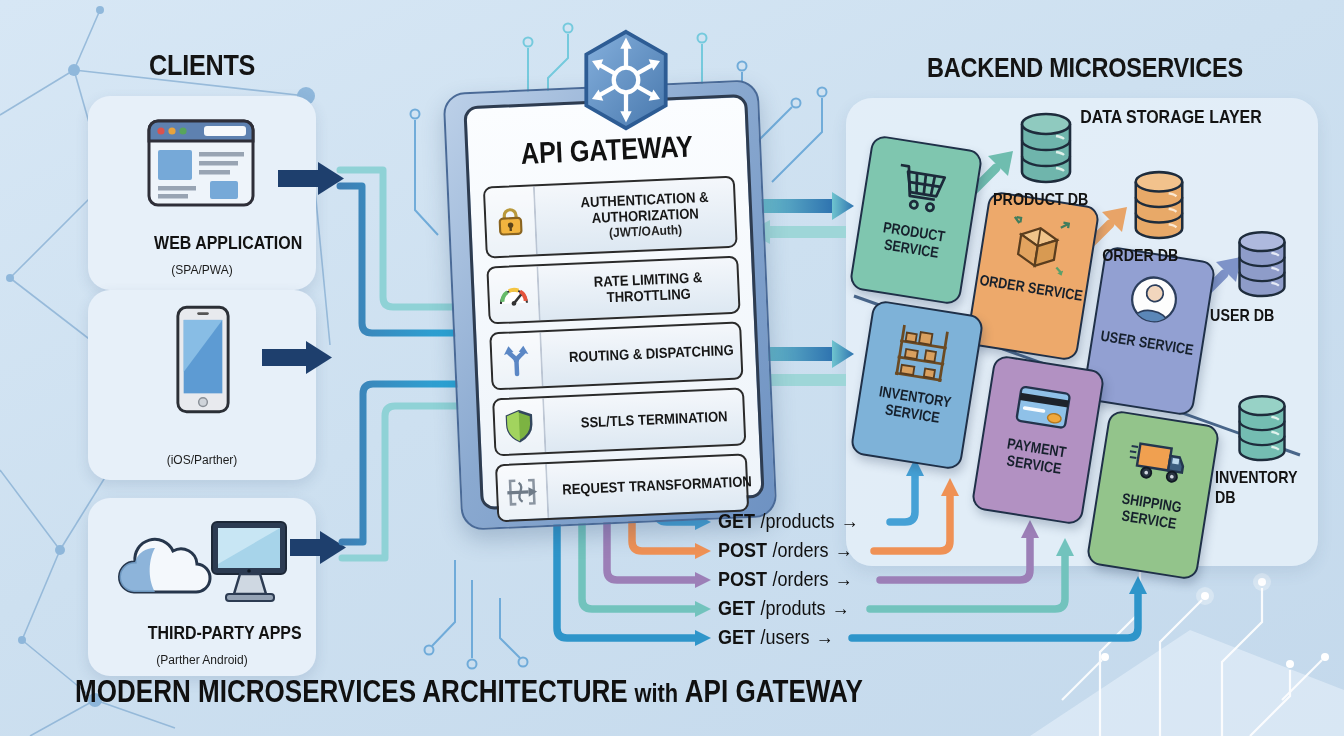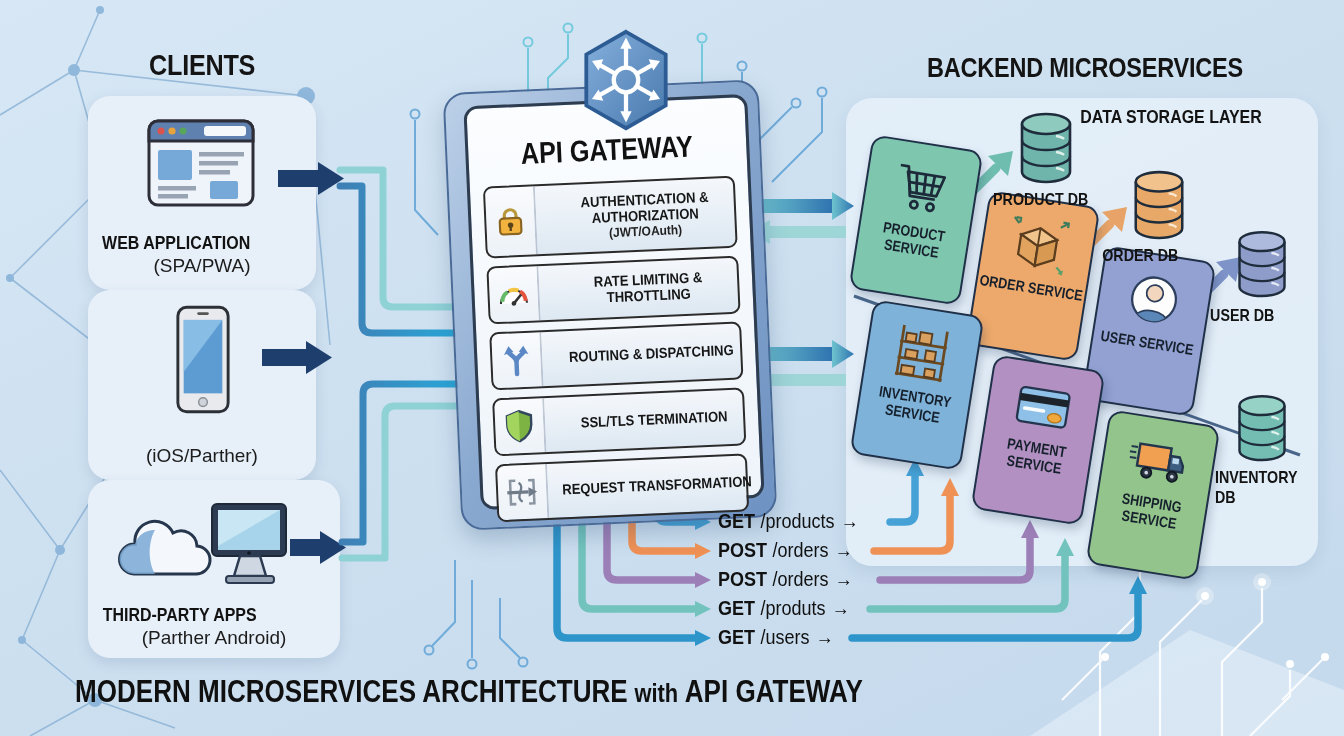--- a/index.html
+++ b/index.html
@@ -5,22 +5,22 @@
   html,body{margin:0;padding:0;}
   #canvas{position:relative;width:1344px;height:736px;overflow:hidden;
     font-family:"Liberation Sans","DejaVu Sans",sans-serif;color:#15202e;
     background:linear-gradient(155deg,#d7e7f5 0%,#cde0f0 45%,#c4d9ec 100%);}
   .abs{position:absolute;}
   svg{display:block;}
   .cd{display:inline-block;transform:scaleX(.84);transform-origin:50% 50%;white-space:nowrap;}
   .hdr{font-weight:800;color:#141414;text-align:center;letter-spacing:-.3px;}
   
   .card{background:#e7f0f9;border-radius:22px;box-shadow:0 5px 14px rgba(50,80,120,.14);z-index:2;}
-  .clabel{position:absolute;left:0;right:0;text-align:left;font-size:19px;font-weight:800;color:#121212;}
-  .csub{position:absolute;left:0;right:0;text-align:center;font-size:19px;font-weight:500;color:#1c1c1c;}
+  .clabel{position:absolute;left:0;right:0;text-align:right;font-size:19px;font-weight:800;color:#121212;}
+  .csub{position:absolute;left:0;right:0;text-align:center;font-size:12px;font-weight:500;color:#1c1c1c;}
   
   .gw-outer{left:452px;top:86px;width:312px;height:434px;border-radius:22px;z-index:4;
     background:linear-gradient(125deg,#bcd0e8 0%,#8aa9d0 40%,#64head 100%);
     background:linear-gradient(125deg,#bcd0e8 0%,#8aa9d0 45%,#6e92c2 100%);
     border:2px solid #4a6a97;transform:rotate(-2.5deg);box-shadow:0 10px 22px rgba(40,70,110,.25);}
   .gw-inner{left:472px;top:100px;width:284px;height:404px;border-radius:14px;z-index:4;
     background:linear-gradient(180deg,#fbfdff 0%,#eef4fa 100%);
     border:3px solid #2e3c50;transform:rotate(-2.5deg);
     display:flex;flex-direction:column;align-items:center;padding-top:30px;box-sizing:border-box;}
   .gw-title{font-size:30px;font-weight:900;color:#111;margin-bottom:14px;}
@@ -167,21 +167,21 @@
     <svg class="abs" style="left:86px;top:14px" width="58" height="112" viewBox="0 0 60 115">
       <rect x="4" y="3" width="52" height="108" rx="9" fill="#e8eaee" stroke="#2b2f36" stroke-width="3"></rect>
       <rect x="10" y="16" width="40" height="76" fill="#5d9bd3"></rect>
       <path d="M10,16 L50,16 L10,70 Z" fill="#8fc3e8" opacity=".85"></path>
       <rect x="24" y="8" width="12" height="3" rx="1.5" fill="#555"></rect>
       <circle cx="30" cy="101" r="4.5" fill="#cfd4da" stroke="#8a9097" stroke-width="1.5"></circle>
     </svg>
     <div class="csub" style="bottom:13px">(iOS/Parther)</div>
   </div>
 
-  <div class="abs card" style="left:88px;top:480px;width:252px;height:178px;">
+  <div class="abs card" style="left:88px;top:498px;width:228px;height:178px;">
     <svg class="abs" style="left:28px;top:10px" width="176" height="102" viewBox="0 0 176 102">
       <rect x="96" y="14" width="74" height="52" rx="5" fill="#2c3b52" stroke="#1d2838" stroke-width="2"></rect>
       <rect x="102" y="20" width="62" height="40" fill="#a7d4ea"></rect>
       <path d="M102,20 L164,20 L102,56 Z" fill="#c8e6f4"></path>
       <circle cx="133" cy="63" r="1.8" fill="#0e1722"></circle>
       <path d="M124,66 L118,86 H150 L144,66 Z" fill="#cfd8e2" stroke="#2c3b52" stroke-width="2.5"></path>
       <rect x="110" y="86" width="48" height="7" rx="3" fill="#95a3b5" stroke="#2c3b52" stroke-width="2"></rect>
       <path d="M18,84 a15,15 0 0 1 1,-30 a20,20 0 0 1 38,-11 a16,16 0 0 1 24,13 a13,13 0 0 1 -2,28 Z" fill="#f4f8fc" stroke="#26364c" stroke-width="3"></path>
       <path d="M18,84 a15,15 0 0 1 1,-30 a20,20 0 0 1 20,-14 c-6,10 -8,30 0,44 Z" fill="#7aa8d4" opacity=".85"></path>
     </svg>

